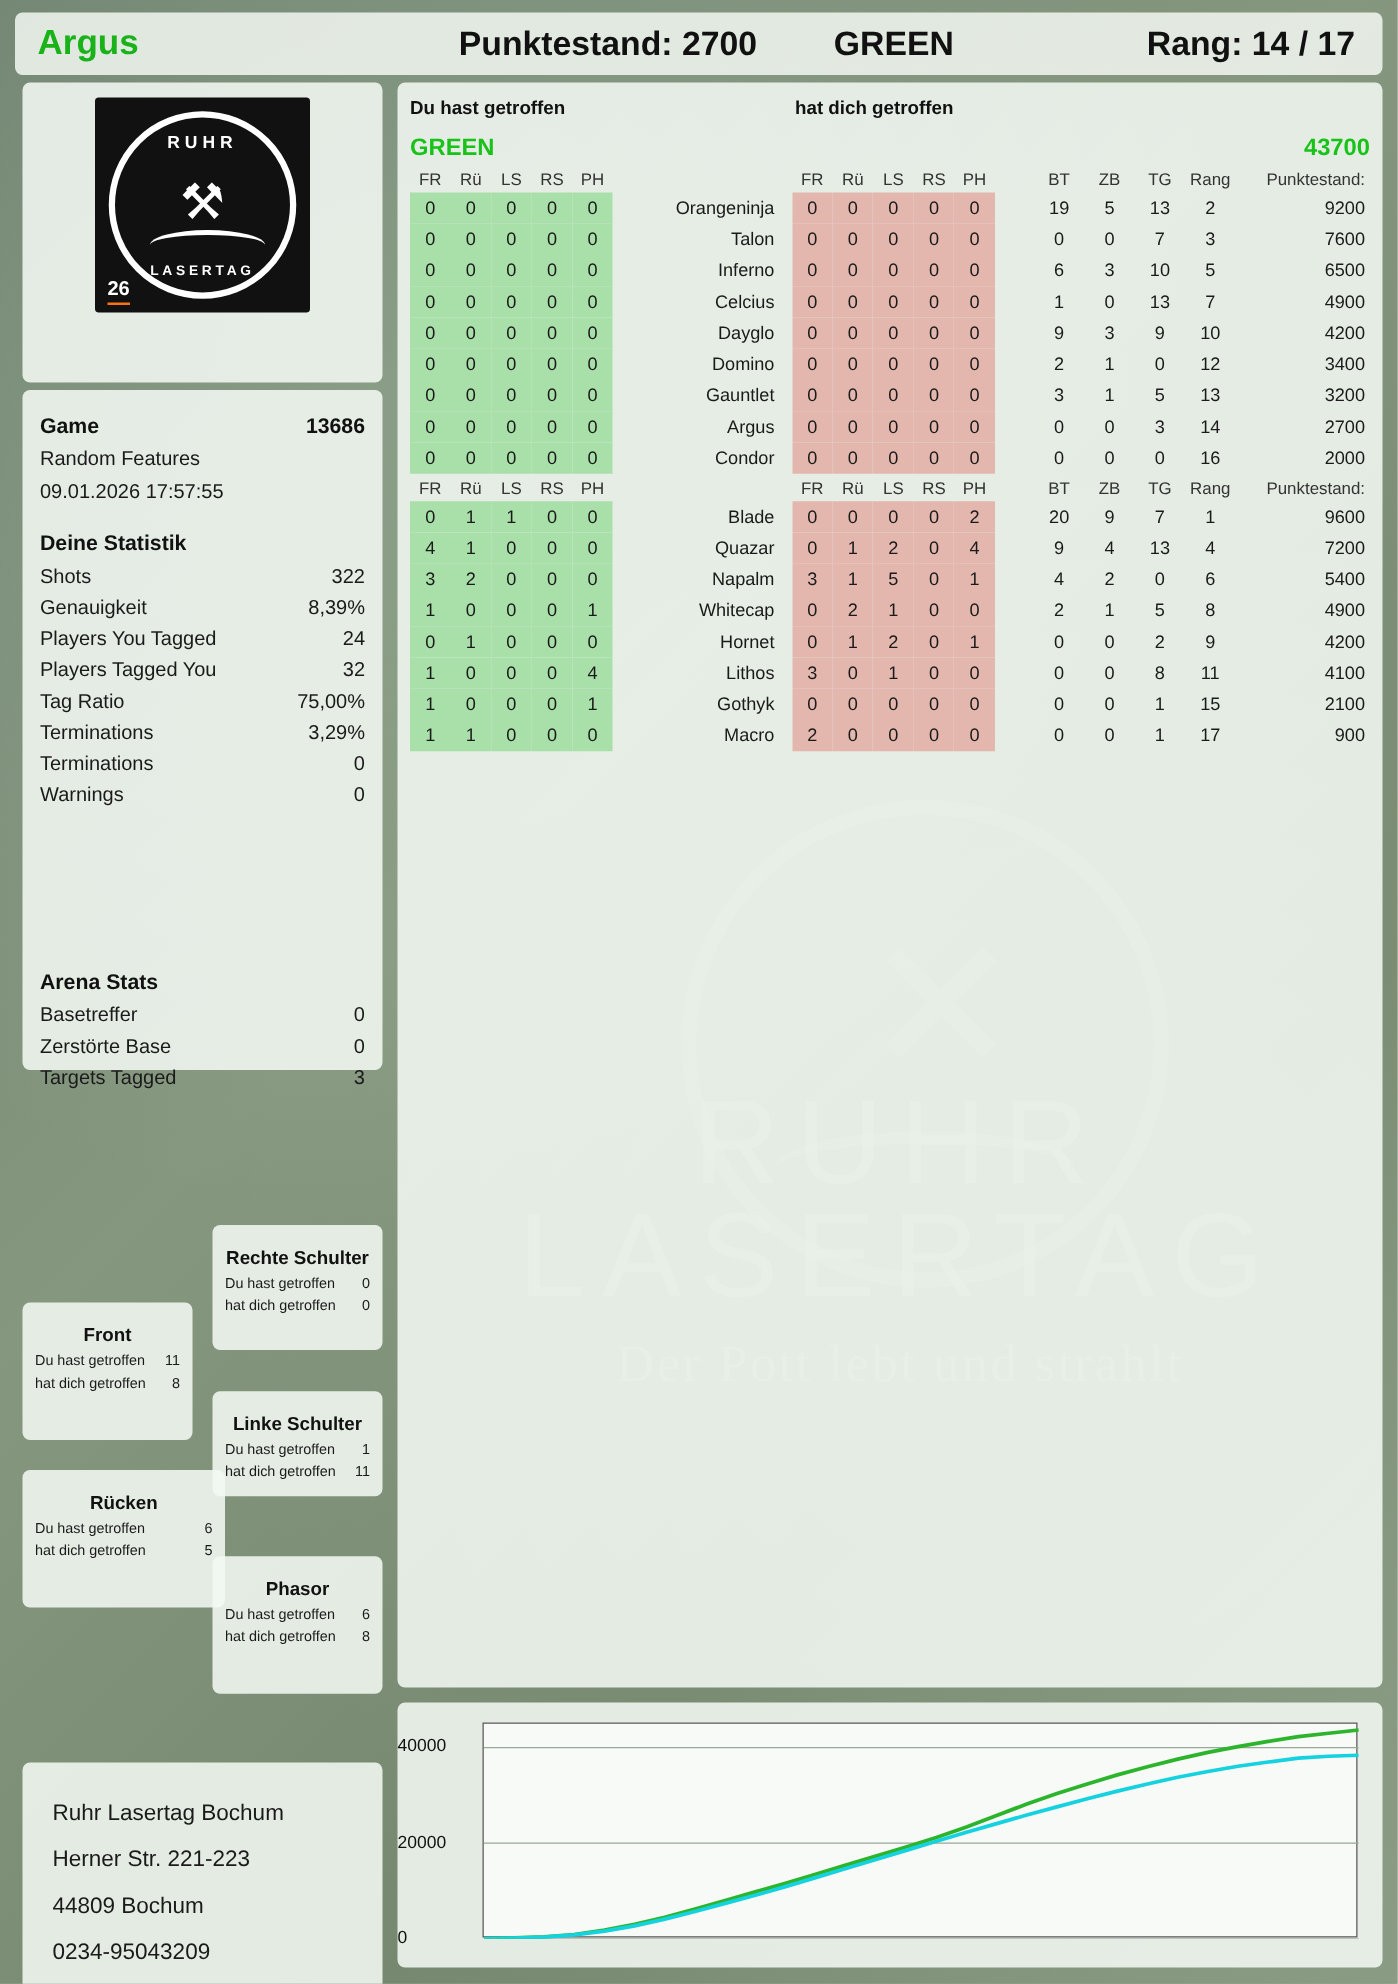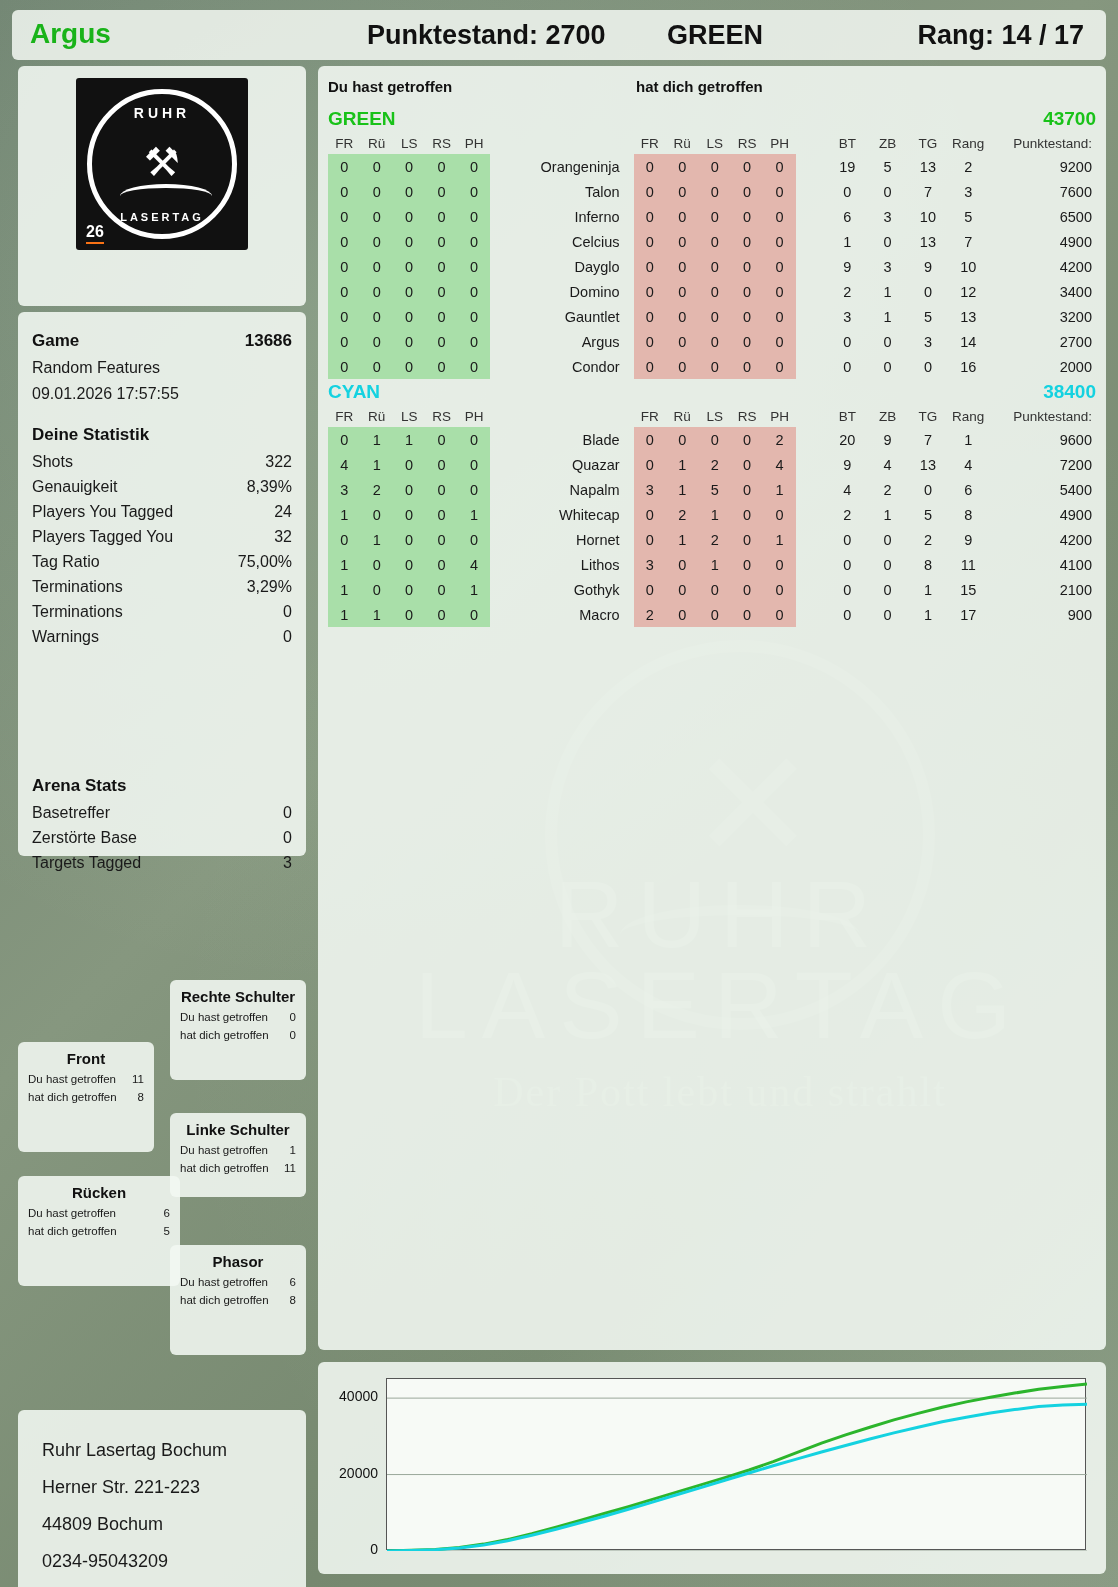--- a/index.html
+++ b/index.html
@@ -87,21 +87,21 @@
   #game-panel { left:18px; top:312px; width:288px; height:544px; padding:12px 14px; }
   .row { display:flex; justify-content:space-between; font-size:16px; color:#1a1a1a; margin:7px 0; }
   .row .lab { }
   .row .val { }
   .sec-title { font-size:17px; font-weight:bold; color:#111; margin:4px 0 8px; }
   .plain { font-size:16px; color:#1a1a1a; margin:8px 0; }
 
   
   .bp {
     position:absolute; background:rgba(243,248,242,.88); border-radius:6px; z-index:3;
-    padding:6px 10px;
+    padding:16px 10px;
   }
   .bp h4 { margin:2px 0 6px; font-size:15px; text-align:center; color:#111; }
   .bp .line { display:flex; justify-content:space-between; font-size:11.5px; color:#1a1a1a; margin:6px 0; }
   #bp-rs { left:170px; top:980px; width:136px; height:100px; }
   #bp-front { left:18px; top:1042px; width:136px; height:110px; }
   #bp-ls { left:170px; top:1113px; width:136px; height:84px; }
   #bp-back { left:18px; top:1176px; width:162px; height:110px; }
   #bp-phasor { left:170px; top:1245px; width:136px; height:110px; }
 
   #address-panel { left:18px; top:1362px; width:288px; height:212px; padding:14px 24px;margin-top:48px; }
@@ -125,21 +125,21 @@
   .cell-num { text-align:center; width:36px; }
   .cell-pts { text-align:right; width:96px; padding-right:4px !important; }
   .hdr td { font-size:13.5px; color:#333; text-align:center; height:22px; }
   .hdr td.cell-name { text-align:right; }
   .hdr td.cell-pts { text-align:right; }
   .gap { width:28px; }
 
   
   #chart-panel { left:318px; top:1362px; width:788px; height:212px; padding:10px; }
   .chart-area { position:absolute; left:68px; top:16px; width:700px; height:172px; background:#f7faf6; border:1px solid #555; }
-  .ylabel { position:absolute; font-size:14px; color:#111; text-align:right; width:60px; }
+  .ylabel { position:absolute; font-size:14px; color:#111; text-align:left; width:60px; }
   svg.series { position:absolute; left:0; top:0; }
 </style>
 </head>
 <body>
 
 <div class="bg"></div>
 
 <div class="watermark">
   <div class="wm-circle"></div>
   <div class="wm-x">✕</div>
@@ -487,24 +487,20 @@
             <td class="cell-r">0</td>
             <td class="gap"></td>
             <td class="cell-num">0</td>
             <td class="cell-num">0</td>
             <td class="cell-num">0</td>
             <td class="cell-num">16</td>
             <td class="cell-pts">2000</td>
           </tr>
         </tbody>
       </table>
-      <div style="display:flex;justify-content:space-between;align-items:baseline;margin:2px 0 2px;">
-        <span class="team-head" style="color:#14d2e0">CYAN</span>
-        <span class="team-total" style="color:#14d2e0">38400</span>
-      </div>
       <table class="stats" style="width:100%">
         <tbody>
           <tr class="hdr">
             <td class="cell-num" style="width:29px">FR</td>
             <td class="cell-num" style="width:29px">Rü</td>
             <td class="cell-num" style="width:29px">LS</td>
             <td class="cell-num" style="width:29px">RS</td>
             <td class="cell-num" style="width:29px">PH</td>
             <td class="cell-name"></td>
             <td class="cell-num" style="width:29px">FR</td>

